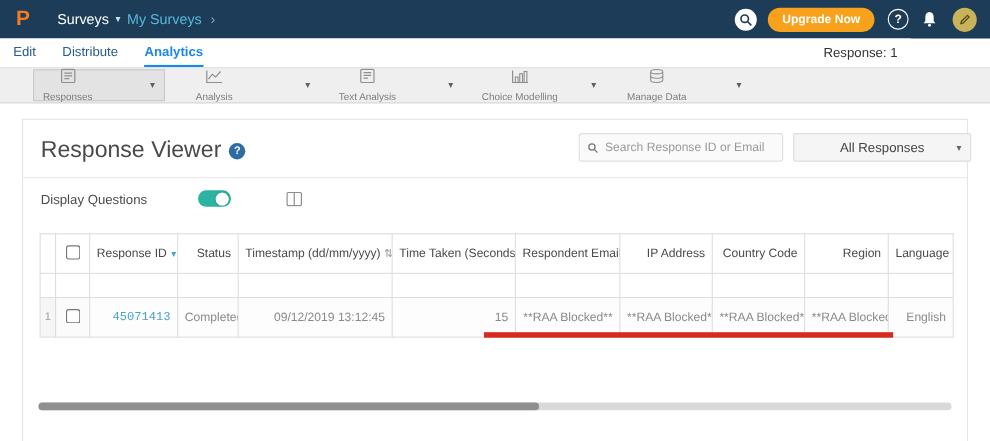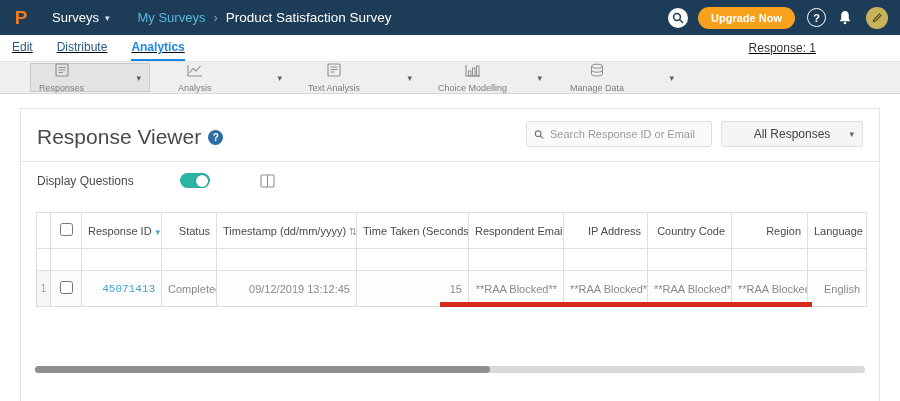--- a/index.html
+++ b/index.html
@@ -10,39 +10,39 @@
   }
 
   
   .topbar { position:absolute; top:0; left:0; width:900px; height:35px;
     background:#1d3c58; display:flex; align-items:center; }
   .logo { margin-left:10px; font-size:19px; font-weight:bold; color:#f47b20;
     width:22px; text-align:center; }
   .product-menu { margin-left:14px; display:flex; align-items:center;
     color:#fff; font-size:13px; cursor:pointer; padding:4px 6px; border-radius:3px; }
   .product-menu .caret { font-size:9px; margin-left:6px; color:#cfe0ee; }
-  .breadcrumb { margin-left:22px; display:flex; align-items:center; font-size:13px; }
+  .breadcrumb { display:flex; align-items:center; font-size:13px; }
   .bc-parent { color:#57b8dc; cursor:pointer; }
   .bc-sep { color:#8aa0b5; margin:0 8px; font-size:13px; }
   .bc-current { color:#ffffff; font-size:13.5px; }
   .topbar-spacer { flex:1; }
   .search-circle { width:20px; height:20px; border-radius:50%; background:#fff;
     display:flex; align-items:center; justify-content:center; margin-right:10px; cursor:pointer; }
   .upgrade-btn { background:#f7a11c; color:#fff; font-size:11px; font-weight:bold;
     padding:5px 13px; border-radius:12px; margin-right:12px; cursor:pointer; white-space:nowrap; }
   .help-circle { width:19px; height:19px; border-radius:50%; border:1.5px solid #fff;
     color:#fff; font-size:11px; font-weight:bold; display:flex; align-items:center;
     justify-content:center; margin-right:12px; cursor:pointer; }
   .bell { margin-right:14px; cursor:pointer; display:flex; align-items:center; }
   .avatar { width:22px; height:22px; border-radius:50%; background:#c9b35a;
     margin-right:12px; display:flex; align-items:center; justify-content:center; cursor:pointer; }
 
   
   .navbar { position:absolute; top:35px; left:0; width:828px; height:26px;
-    background:#fff; display:flex; align-items:center;text-decoration:underline; }
+    background:#fff; display:flex; align-items:center; }
   .nav-tab { margin-left:24px; font-size:12px; color:#2a5a86; cursor:pointer;
     height:26px; line-height:25px; }
   .nav-tab:first-child { margin-left:12px; }
   .nav-tab.active { color:#1b87e6; font-weight:bold; border-bottom:2px solid #1b87e6; }
   .response-count { margin-left:auto; margin-right:12px; font-size:12px; color:#333; }
 
   
   .toolbar { position:absolute; top:61px; left:0; width:900px; height:33px;
     background:#efefef; border-top:1px solid #e2e2e2; border-bottom:1px solid #d8d8d8; }
   .tool-group { position:absolute; top:1px; height:29px; width:120px;
@@ -61,21 +61,21 @@
   .title-help { width:15px; height:15px; border-radius:50%; background:#2e6da4; color:#fff;
     font-size:10px; font-weight:bold; display:flex; align-items:center; justify-content:center;
     margin-left:7px; cursor:pointer; }
   .search-box { position:absolute; top:12px; left:505px; width:186px; height:26px;
     background:#fafafa; border:1px solid #e0e0e0; border-radius:3px;
     display:flex; align-items:center; padding:0 7px; }
   .search-box input { border:none; outline:none; background:transparent; font-size:11px;
     color:#555; width:100%; margin-left:6px;
     font-family:"Liberation Sans","DejaVu Sans",sans-serif; }
   .search-box input::placeholder { color:#9a9a9a; }
-  .filter-dd { position:absolute; top:12px; left:700px; width:142px; height:26px;
+  .filter-dd { position:absolute; top:12px; left:700px; width:162px; height:26px;
     background:#f5f5f5; border:1px solid #dddddd; border-radius:2px; font-size:12px;
     color:#444; display:flex; align-items:center; justify-content:center; cursor:pointer; }
   .filter-dd .dd-caret { position:absolute; right:8px; font-size:9px; color:#666; }
   .card-divider { position:absolute; top:52px; left:0; width:100%; border-top:1px solid #e8e8e8; }
   .dq-row { position:absolute; top:64px; left:16px; display:flex; align-items:center;gap:36px; }
   .dq-label { font-size:12px; color:#4a4a4a; margin-right:10px; }
   .toggle { width:30px; height:15px; border-radius:8px; background:#2bb3a3; position:relative;
     cursor:pointer; margin-right:14px; }
   .toggle .knob { position:absolute; top:1.5px; right:1.5px; width:12px; height:12px;
     border-radius:50%; background:#fff; box-shadow:0 0 2px rgba(0,0,0,.3); }
@@ -110,21 +110,20 @@
 
 <div class="topbar">
   <span class="logo">P</span>
   <div class="product-menu">
     <span>Surveys</span>
     <span class="caret">▾</span>
   </div>
   <div class="breadcrumb">
     <span class="bc-parent">My Surveys</span>
     <span class="bc-sep">›</span>
-    <span class="bc-current">Product Satisfaction Survey</span>
   </div>
   <div class="topbar-spacer"></div>
   <span class="search-circle">
     <svg width="12" height="12" viewBox="0 0 12 12">
       <circle cx="5" cy="5" r="3.4" fill="none" stroke="#1d3c58" stroke-width="1.5"></circle>
       <line x1="7.8" y1="7.8" x2="11" y2="11" stroke="#1d3c58" stroke-width="1.5"></line>
     </svg>
   </span>
   <div class="upgrade-btn">Upgrade Now</div>
   <div class="help-circle">?</div>

